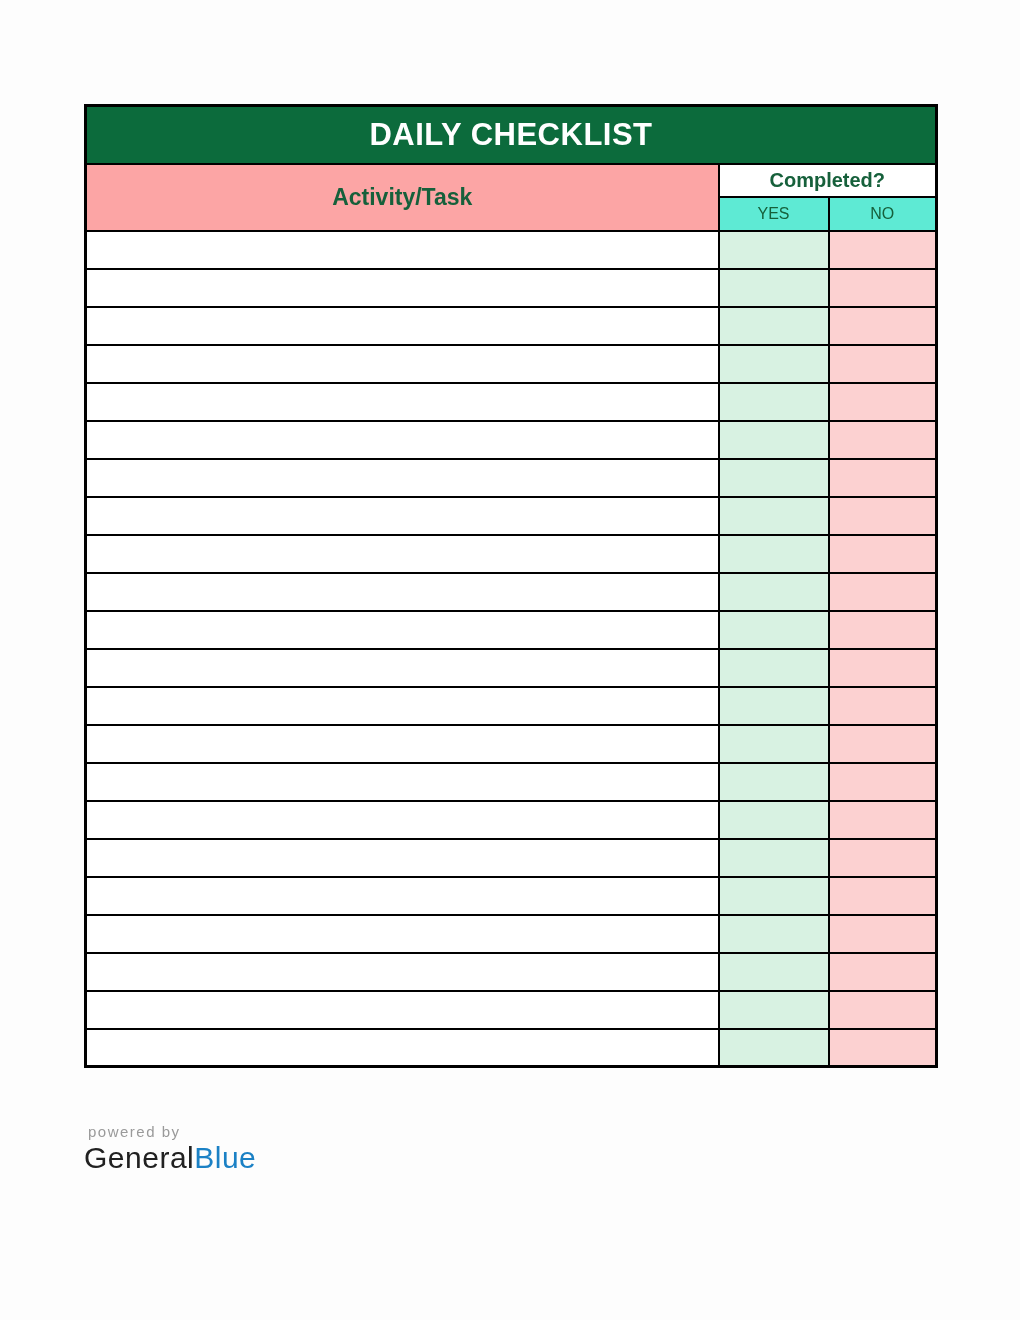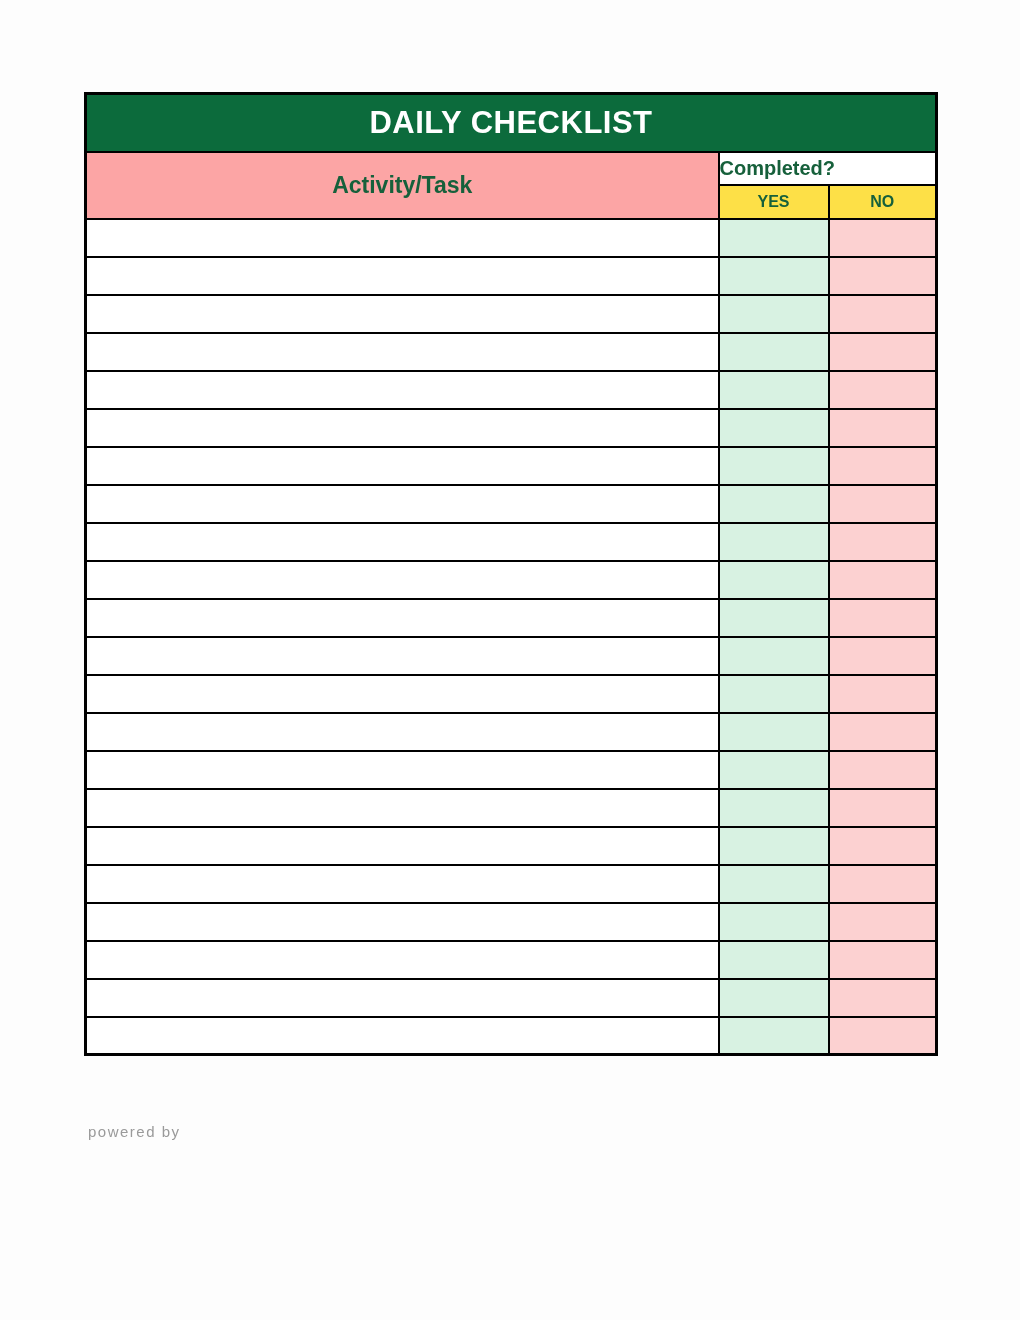--- a/index.html
+++ b/index.html
@@ -22,21 +22,21 @@
     width: 1020px;
     height: 1320px;
     position: relative;
     background: var(--page-bg);
     font-family: "Liberation Sans", sans-serif;
     overflow: hidden;
   }
   .sheet {
     position: absolute;
     left: 84px;
-    top: 92px;
+    top: 104px;
     width: 921px;
   }
   table.checklist {
     width: 851px;
     border-collapse: collapse;
     table-layout: fixed;
     border: 3px solid var(--border-black);
   }
   table.checklist th,
   table.checklist td {
@@ -61,28 +61,28 @@
     font-weight: bold;
     text-align: center;
     vertical-align: middle;
   }
   th.completed-h {
     background: #FFFFFF;
     color: var(--label-green);
     font-size: 20px;
     font-weight: bold;
     height: 33px;
-    text-align: left;
+    text-align: center;
     vertical-align: middle;
   }
   th.yes-h, th.no-h {
-    background: #fde047;
+    background: #5eead4;
     color: var(--label-green);
     font-size: 16px;
-    font-weight: bold;
+    font-weight: normal;
     height: 34px;
     text-align: center;
     vertical-align: middle;
   }
   th.yes-h { border-right: hidden; }
   th.no-h  { border-left: hidden; }
   tbody td { height: 38px; background: #FFFFFF; }
   tbody td.yes-cell { background: var(--yes-cell); }
   tbody td.no-cell  { background: var(--no-cell); }
   .brand {
@@ -238,13 +238,14 @@
           <td class="activity-cell"></td>
           <td class="yes-cell"></td>
           <td class="no-cell"></td>
         </tr>
       </tbody>
   </table>
 </div>
 
 <div class="brand">
   <span class="powered-by">powered by</span>
+  <span class="brand-line"><span class="brand-general">General</span><span class="brand-blue">Blue</span></span>
 </div>
 
 </body></html>

